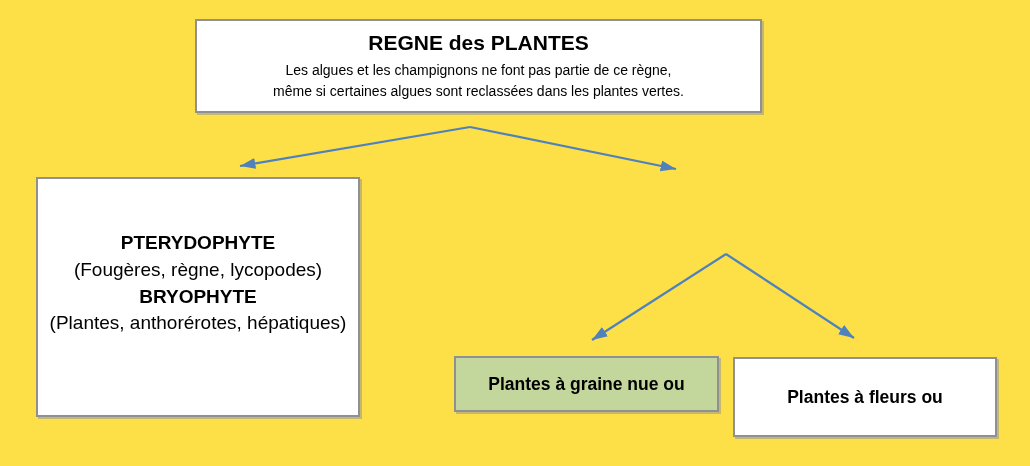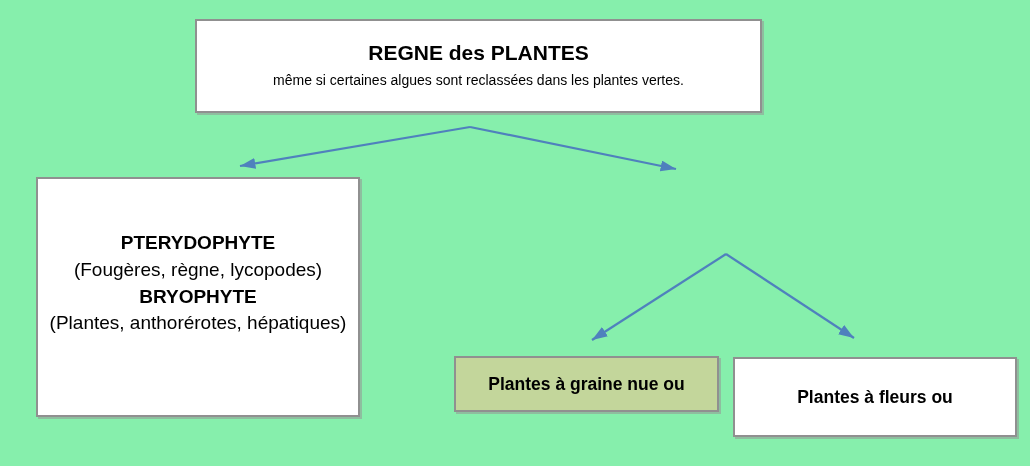--- a/index.html
+++ b/index.html
@@ -6,21 +6,21 @@
     --arrow: #4F81BD;
     --border: #909090;
     --highlight: #C3D69B;
   }
   * { box-sizing: border-box; }
   html, body { margin: 0; padding: 0; background: #ffffff; }
   .canvas {
     position: relative;
     width: 1030px;
     height: 466px;
-    background: #86efac;
+    background: #fde047;
     font-family: "Liberation Sans", sans-serif;
     color: #000000;
     overflow: hidden;
   }
   .connectors {
     position: absolute;
     left: 0; top: 0;
     width: 1030px; height: 466px;
     pointer-events: none;
   }
@@ -39,21 +39,21 @@
     flex-direction: column;
     justify-content: center;
     align-items: center;
     text-align: center;
     padding: 4px 10px;
   }
   .root-box  { left: 195px; top: 19px;  width: 567px; height: 94px; }
   .ptery-box { left: 36px;  top: 177px; width: 324px; height: 240px; font-size: 19px; line-height: 1.42; }
   .sperm-box { left: 554px; top: 177px; width: 339px; height: 71px; font-size: 18px; line-height: 1.5; font-weight: bold; }
   .gymno-box { left: 454px; top: 356px; width: 265px; height: 56px; font-size: 17.5px; line-height: 1.5; font-weight: bold; background: var(--highlight); }
-  .angio-box { left: 733px; top: 357px; width: 284px; height: 80px; font-size: 17.5px; line-height: 1.5; font-weight: bold; }
+  .angio-box { left: 733px; top: 357px; width: 264px; height: 80px; font-size: 17.5px; line-height: 1.5; font-weight: bold; }
   .root-title { font-size: 21px; font-weight: bold; margin-bottom: 5px; }
   .root-sub   { font-size: 14px; line-height: 1.5; }
   .bold-line  { font-weight: bold; }
   .spacer     { height: 27px; }
 </style>
 </head>
 <body>
 
 <div class="canvas">
 
@@ -64,20 +64,21 @@
       </marker>
     </defs>
     <line class="arrow-line" x1="470" y1="127" x2="240" y2="166" marker-end="url(#ah)"></line>
     <line class="arrow-line" x1="470" y1="127" x2="676" y2="169" marker-end="url(#ah)"></line>
     <line class="arrow-line" x1="726" y1="254" x2="592" y2="340" marker-end="url(#ah)"></line>
     <line class="arrow-line" x1="726" y1="254" x2="854" y2="338" marker-end="url(#ah)"></line>
   </svg>
 
   <div class="box root-box">
     <div class="root-title">REGNE des PLANTES</div>
+    <div class="root-sub">Les algues et les champignons ne font pas partie de ce règne,</div>
     <div class="root-sub">même si certaines algues sont reclassées dans les plantes vertes.</div>
   </div>
 
   <div class="box ptery-box">
     <div class="bold-line">PTERYDOPHYTE</div>
     <div>(Fougères, règne, lycopodes)</div>
     <div class="bold-line">BRYOPHYTE</div>
     <div>(Plantes, anthorérotes, hépatiques)</div>
     <div class="spacer"></div>
   </div>

